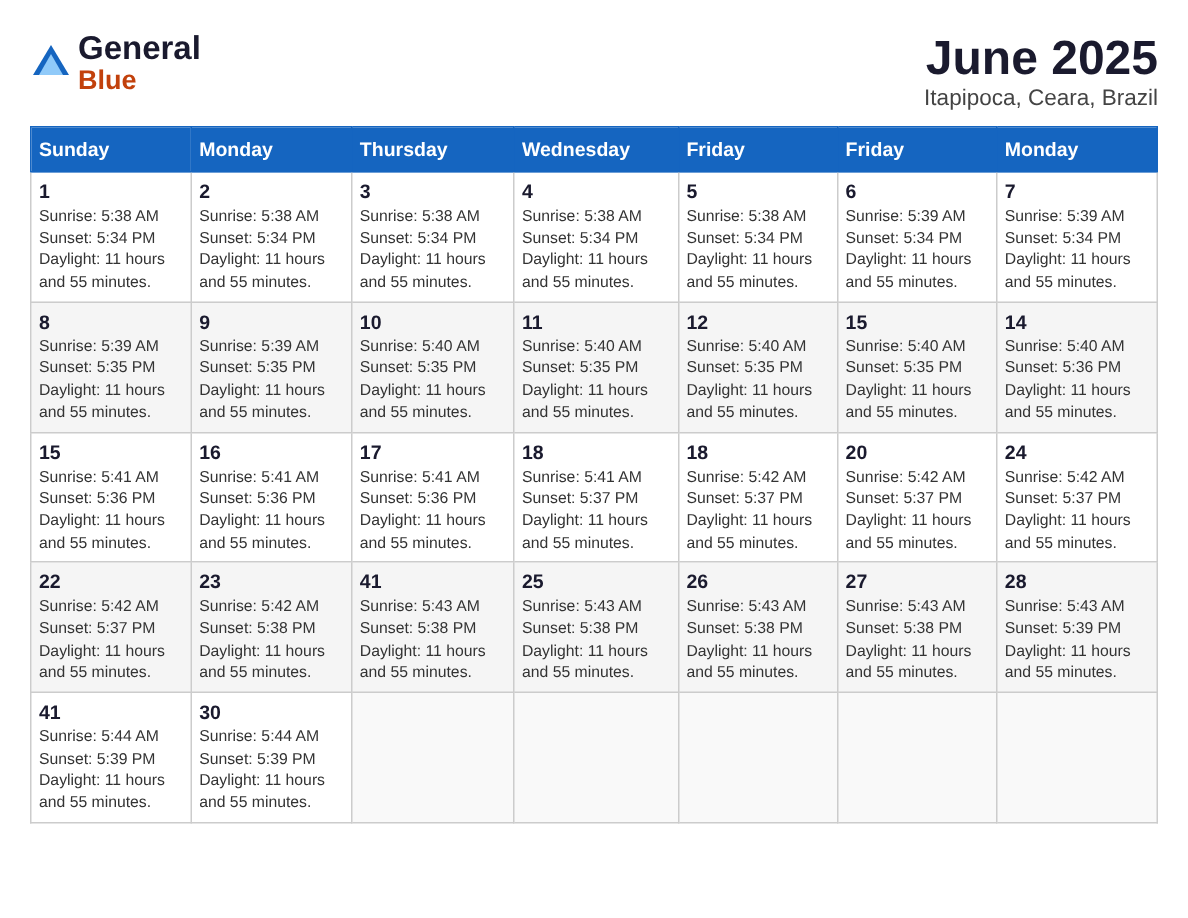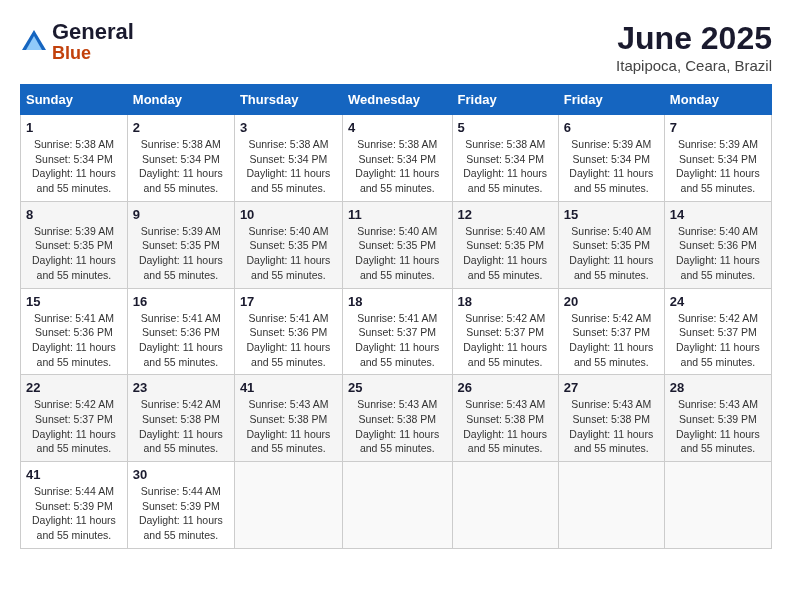--- a/index.html
+++ b/index.html
@@ -81,21 +81,20 @@
       font-size: 13px;
       font-weight: bold;
       color: #1a1a2e;
       display: block;
       margin-bottom: 2px;
     }
     .day-info {
       color: #333;
       line-height: 1.4;
       font-size: 10.5px;
-      text-align: center;
     }
     .empty-cell {
       background: #f9f9f9 !important;
     }
   </style>
 </head>
 <body>
 
 <div class="header-area">
   <div class="logo">

